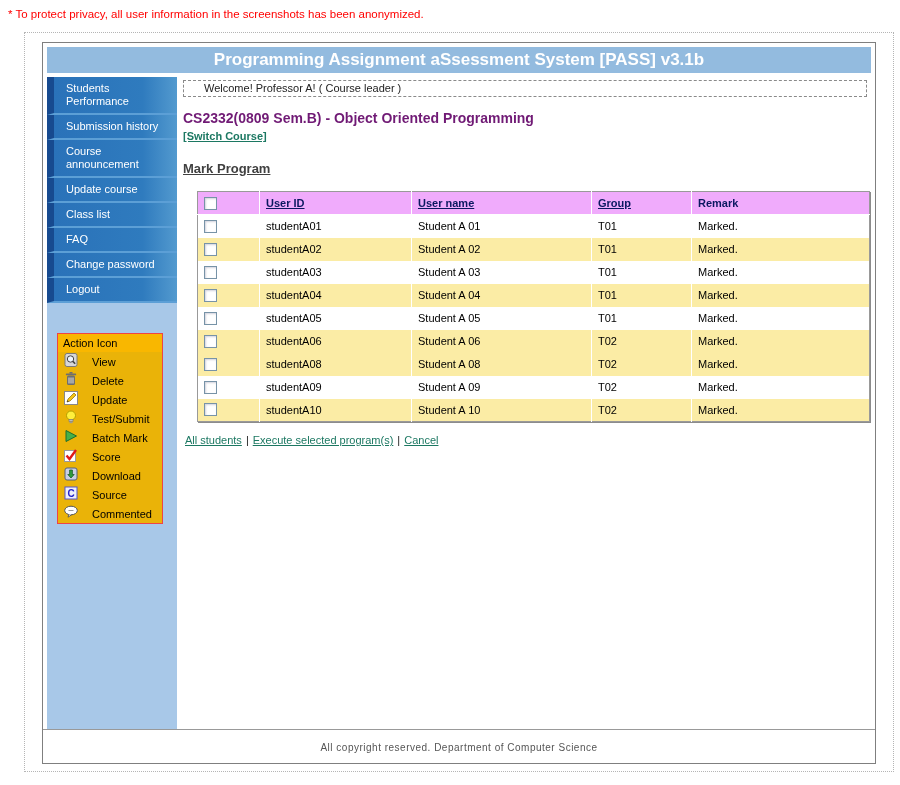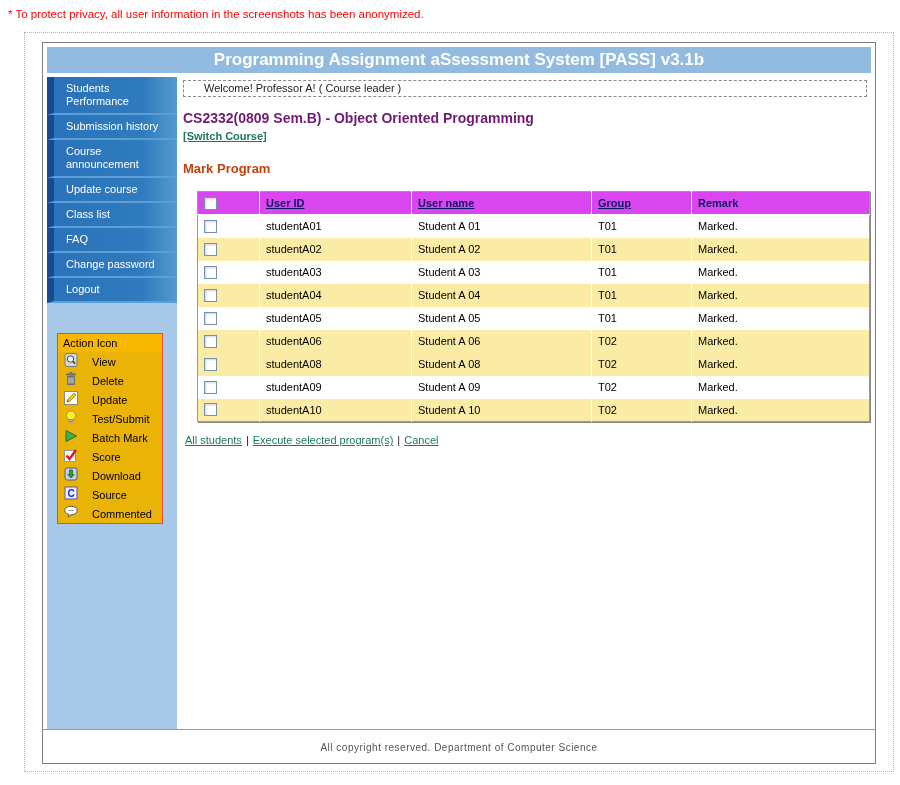--- a/index.html
+++ b/index.html
@@ -36,29 +36,29 @@
   .legend-row svg { flex-shrink:0; }
   .legend-label { font-size:11px; margin-left:13px; white-space:nowrap; }
 
   
   .content { flex:1; background:#fff; padding:3px 4px 0 6px; min-width:0; }
   .welcome-box { border:1px dashed #8a8a8a; font-size:11px; height:17px;
                  line-height:15px; padding:0 20px; color:#222; }
   .course-title { color:#701a75; font-size:14px; font-weight:bold; margin-top:13px; }
   .switch-link { display:inline-block; margin-top:3px; color:#1C7862; font-size:11px;
                  font-weight:bold; text-decoration:underline; cursor:pointer; }
-  .section-title { color:#c2410c; font-size:13px; font-weight:bold; margin-top:17px; }
+  .section-title { color:#404040; font-size:13px; font-weight:bold; margin-top:17px;text-decoration:underline; }
 
   table.students { border-collapse:collapse; table-layout:fixed; width:672px;
                    margin:15px 0 0 14px; border:1px solid #999;
                    box-shadow:1px 1px 0 #8c8c8c; }
   .students th, .students td { font-size:11px; text-align:left; padding:0 6px;
                    border-right:1px solid #fff; overflow:hidden; white-space:nowrap; }
   .students th:last-child, .students td:last-child { border-right:none; }
-  .students th { background:#d946ef; height:23px; border-bottom:1px solid #fff; }
+  .students th { background:#f0abfc; height:23px; border-bottom:1px solid #fff; }
   .students td { height:23px; }
   .th-label { color:#0A1860; font-weight:bold; }
   .sortable { text-decoration:underline; cursor:pointer; }
   tr.stripe td { background:#FBECA5; }
   input[type="checkbox"] { appearance:none; -webkit-appearance:none; width:13px; height:13px;
     border:1px solid #7793A7; background:#fff; margin:0; display:block;
     box-shadow:inset 1px 1px 2px rgba(0,0,60,0.18); cursor:pointer; }
 
   .links-row { margin:12px 0 0 2px; font-size:11px; }
   .links-row a { color:#1C7862; text-decoration:underline; cursor:pointer; }

